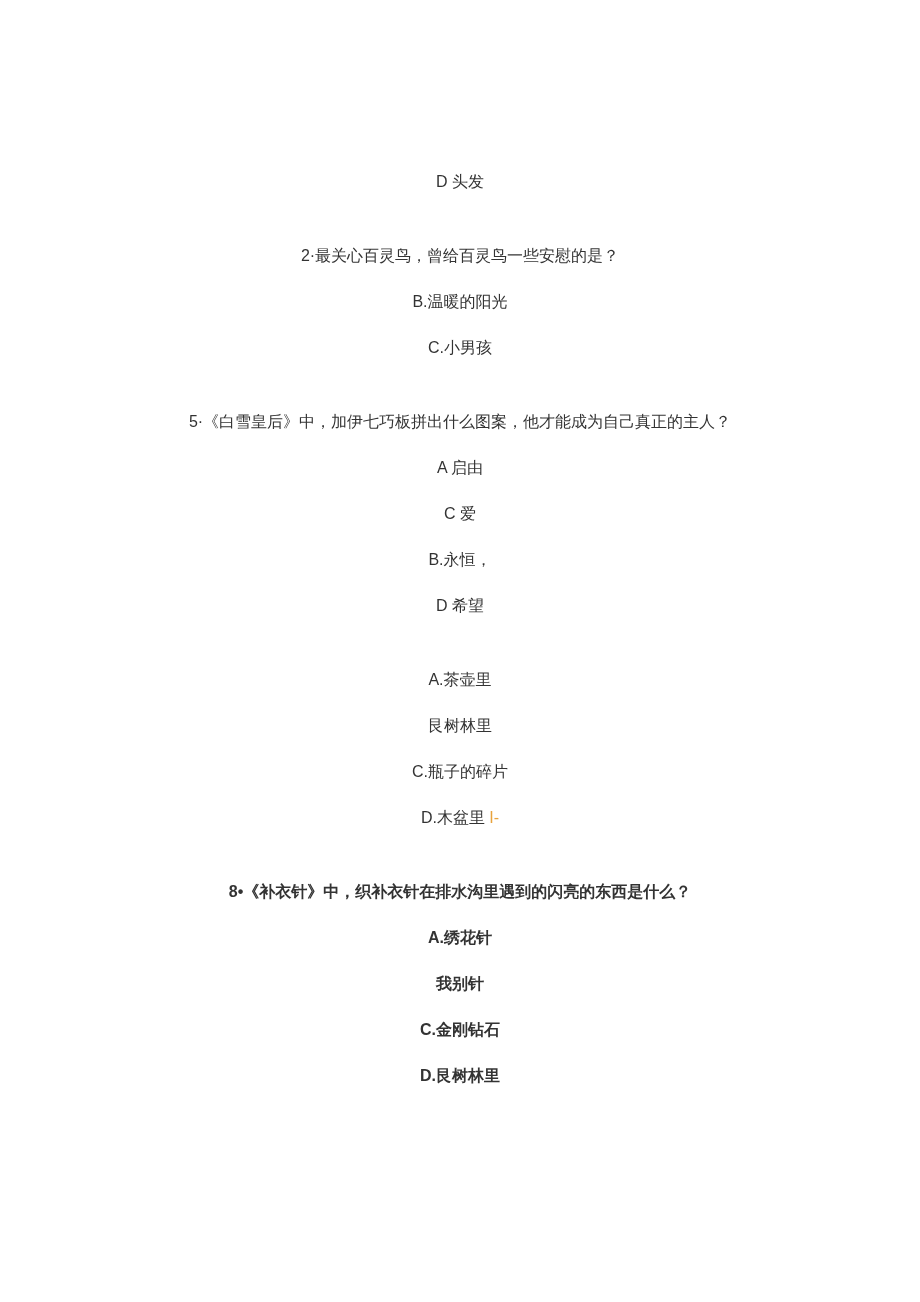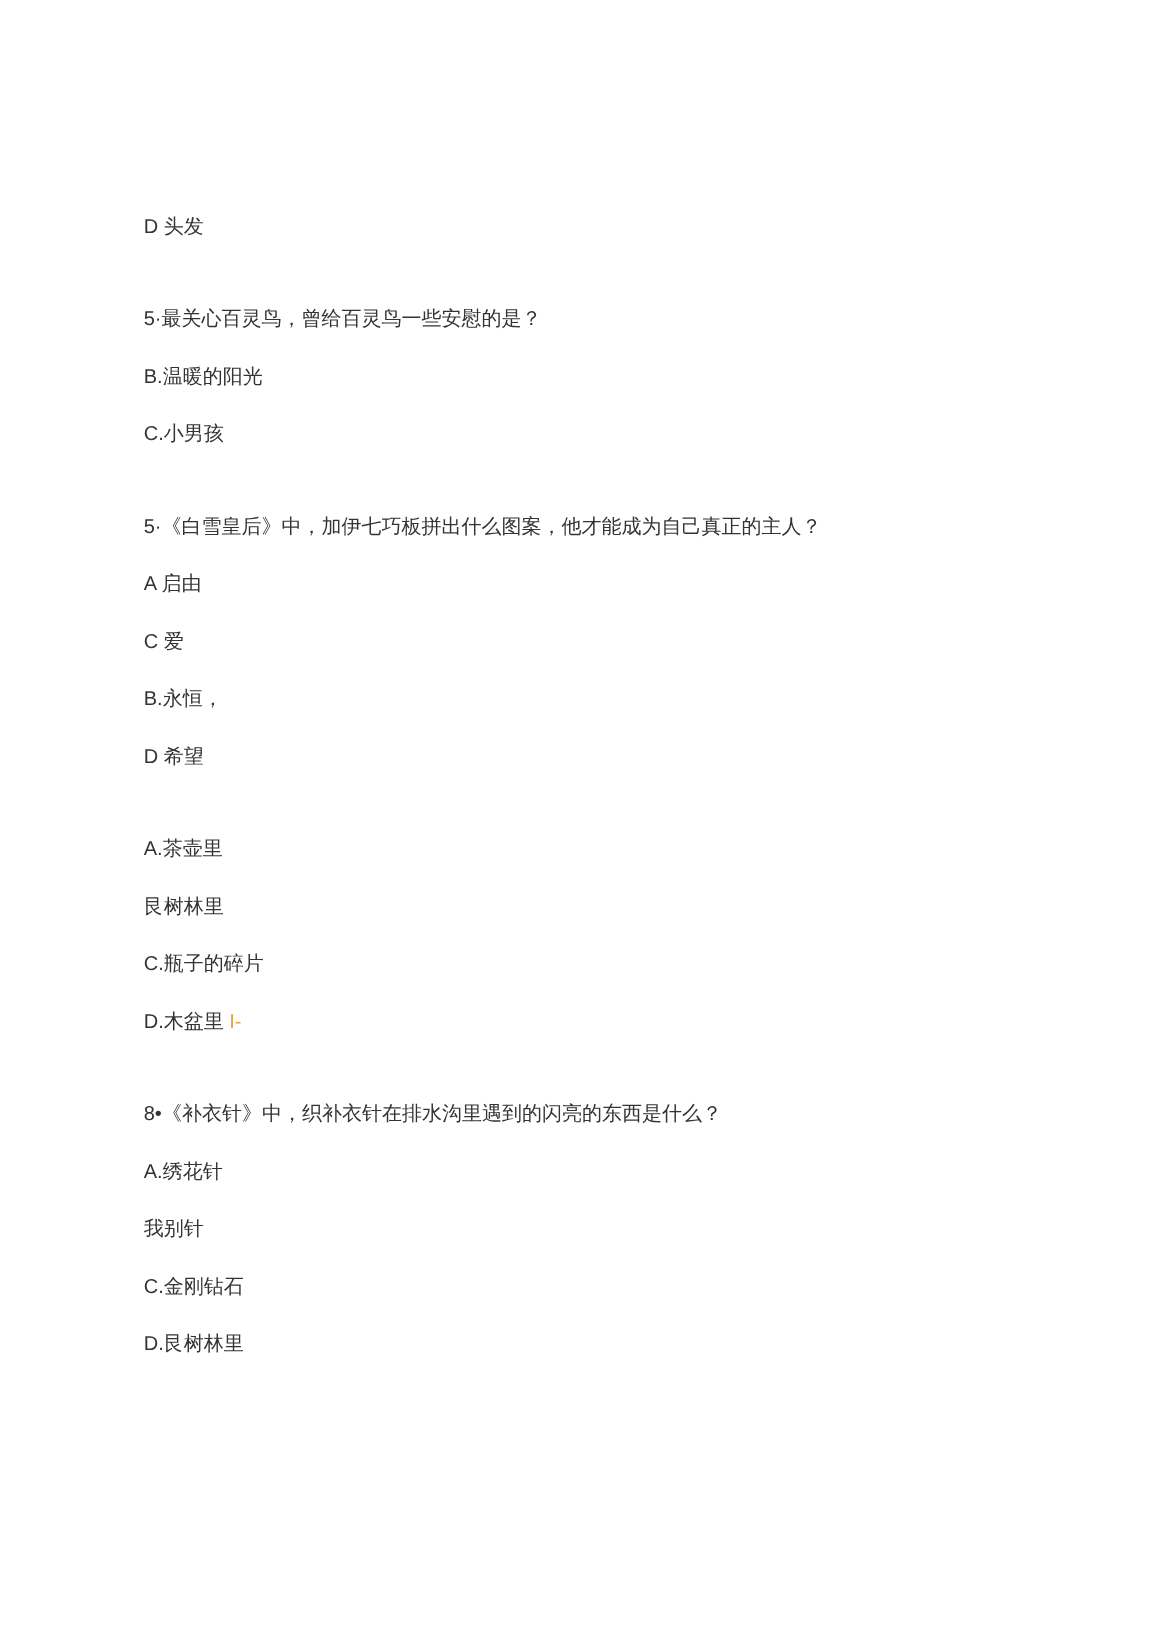--- a/index.html
+++ b/index.html
@@ -1,51 +1,53 @@
 <!DOCTYPE html>
 <html><head>
   <meta charset="utf-8">
   <style>
     * {
       margin: 0;
       padding: 0;
       box-sizing: border-box;
+      text-align: center;
     }
     body {
       width: 920px;
       height: 1302px;
       background: #ffffff;
       font-family: Arial, "Microsoft YaHei", sans-serif;
       font-size: 16px;
       color: #333333;
       padding: 170px 115px 0 115px;
     }
     .line {
       margin-bottom: 22px;
       line-height: 1.5;
     }
     .block {
       margin-bottom: 50px;
     }
     .block:last-child {
       margin-bottom: 0;
+      font-weight: bold;
     }
     .orange {
       color: #e8a33d;
     }
   </style>
 </head>
 <body>
 
 <div class="block">
   <div class="line">D 头发</div>
 </div>
 
 <div class="block">
-  <div class="line">5·最关心百灵鸟，曾给百灵鸟一些安慰的是？</div>
+  <div class="line">2·最关心百灵鸟，曾给百灵鸟一些安慰的是？</div>
   <div class="line">B.温暖的阳光</div>
   <div class="line">C.小男孩</div>
 </div>
 
 <div class="block">
   <div class="line">5·《白雪皇后》中，加伊七巧板拼出什么图案，他才能成为自己真正的主人？</div>
   <div class="line">A 启由</div>
   <div class="line">C 爱</div>
   <div class="line">B.永恒，</div>
   <div class="line">D 希望</div>

